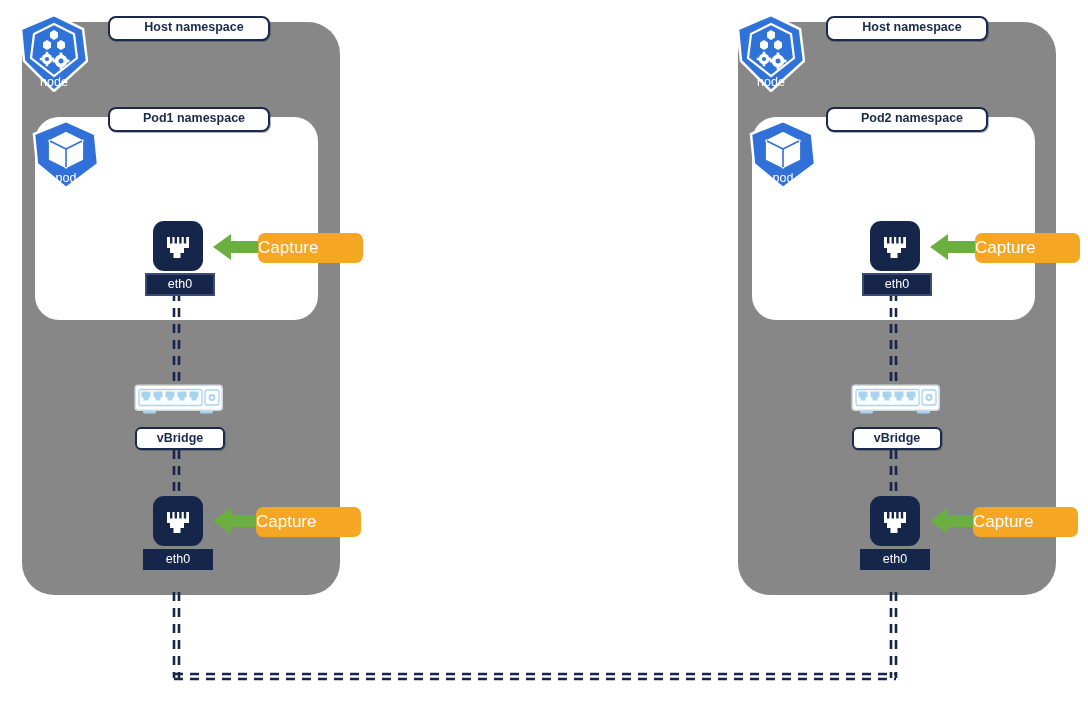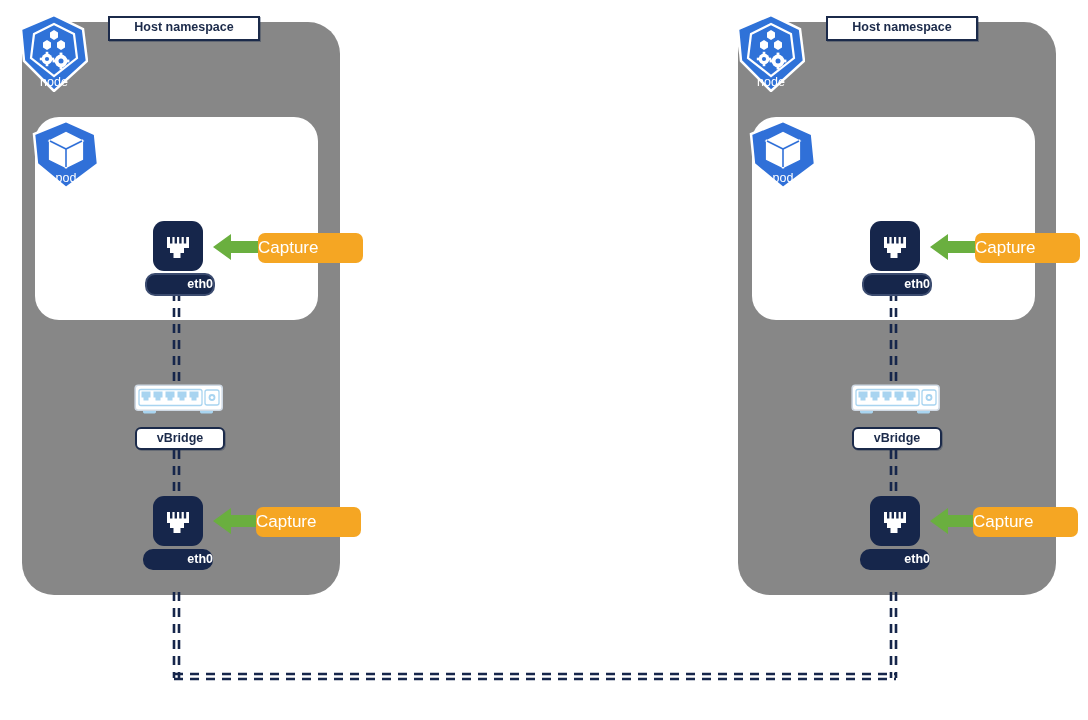--- a/index.html
+++ b/index.html
@@ -9,36 +9,36 @@
   .stage{position:absolute;left:0;top:0;width:1088px;height:720px;}
 
   
   .host-box{position:absolute;background:#878787;border-radius:32px;}
 
   
   .pod-box{position:absolute;background:#ffffff;border-radius:24px;}
 
   
   .ns-label{position:absolute;background:#ffffff;border:2px solid #1b2a4a;
-            border-radius:0;color:#1b2a4a;font-weight:bold;font-size:12.5px;
+            border-radius:8px;color:#1b2a4a;font-weight:bold;font-size:12.5px;
             line-height:19px;text-align:center;height:21px;
-            box-shadow:1px 1px 0 rgba(27,42,74,.35);white-space:nowrap;}
+            box-shadow:1px 1px 0 rgba(27,42,74,.35);white-space:nowrap;padding-left:10px;}
 
   
   .hept{position:absolute;}
   .hept svg{display:block;}
 
   
   .eth-icon{position:absolute;width:50px;height:50px;background:#16264b;
             border-radius:11px;}
   .eth-icon svg{display:block;position:absolute;left:7px;top:7px;}
 
   .eth-label{position:absolute;height:21px;line-height:21px;background:#16264b;
-             border-radius:10px;color:#ffffff;font-weight:bold;font-size:12.5px;
-             text-align:right;white-space:nowrap;}
+             border-radius:0;color:#ffffff;font-weight:normal;font-size:12.5px;
+             text-align:center;white-space:nowrap;}
   .eth-label.outlined{border:2px solid #3c4c70;height:19px;line-height:19px;}
 
   
   .switch{position:absolute;width:90px;height:34px;}
   .switch svg{display:block;}
 
   .vb-label{position:absolute;background:#ffffff;border:2px solid #1b2a4a;
             border-radius:6px;color:#1b2a4a;font-weight:bold;font-size:12.5px;
             height:19px;line-height:19px;text-align:center;white-space:nowrap;
             box-shadow:1px 1px 0 rgba(27,42,74,.3);}
@@ -117,20 +117,21 @@
       </g>
       <line x1="18" y1="21" x2="34" y2="29" stroke="#3070d8" stroke-width="1.6"></line>
       <line x1="50" y1="21" x2="34" y2="29" stroke="#3070d8" stroke-width="1.6"></line>
       <line x1="34" y1="29" x2="34" y2="47" stroke="#3070d8" stroke-width="1.6"></line>
       <text x="34" y="62" text-anchor="middle" fill="#ffffff" font-family="Liberation Sans, sans-serif" font-size="12.5">pod</text>
     </svg>
   </div>
 
   <div class="ns-label" style="left:108px;top:16px;width:148px;">Host namespace</div>
 
+  <div class="ns-label" style="left:108px;top:107px;width:148px;">Pod1 namespace</div>
 
   <div class="eth-icon" style="left:153px;top:221px;">
     <svg width="36" height="36" viewBox="0 0 36 36">
       <path d="M7 9 h22 v11 h-5 v5 h-3.5 v5 h-7 v-5 H10 v-5 H7 Z" fill="#ffffff"></path>
       <g fill="#16264b">
         <rect x="10" y="9" width="2.4" height="6.5"></rect>
         <rect x="14.6" y="9" width="2.4" height="6.5"></rect>
         <rect x="19.2" y="9" width="2.4" height="6.5"></rect>
         <rect x="23.8" y="9" width="2.4" height="6.5"></rect>
       </g>
@@ -240,20 +241,21 @@
       </g>
       <line x1="18" y1="21" x2="34" y2="29" stroke="#3070d8" stroke-width="1.6"></line>
       <line x1="50" y1="21" x2="34" y2="29" stroke="#3070d8" stroke-width="1.6"></line>
       <line x1="34" y1="29" x2="34" y2="47" stroke="#3070d8" stroke-width="1.6"></line>
       <text x="34" y="62" text-anchor="middle" fill="#ffffff" font-family="Liberation Sans, sans-serif" font-size="12.5">pod</text>
     </svg>
   </div>
 
   <div class="ns-label" style="left:826px;top:16px;width:148px;">Host namespace</div>
 
+  <div class="ns-label" style="left:826px;top:107px;width:148px;">Pod2 namespace</div>
 
   <div class="eth-icon" style="left:870px;top:221px;">
     <svg width="36" height="36" viewBox="0 0 36 36">
       <path d="M7 9 h22 v11 h-5 v5 h-3.5 v5 h-7 v-5 H10 v-5 H7 Z" fill="#ffffff"></path>
       <g fill="#16264b">
         <rect x="10" y="9" width="2.4" height="6.5"></rect>
         <rect x="14.6" y="9" width="2.4" height="6.5"></rect>
         <rect x="19.2" y="9" width="2.4" height="6.5"></rect>
         <rect x="23.8" y="9" width="2.4" height="6.5"></rect>
       </g>

